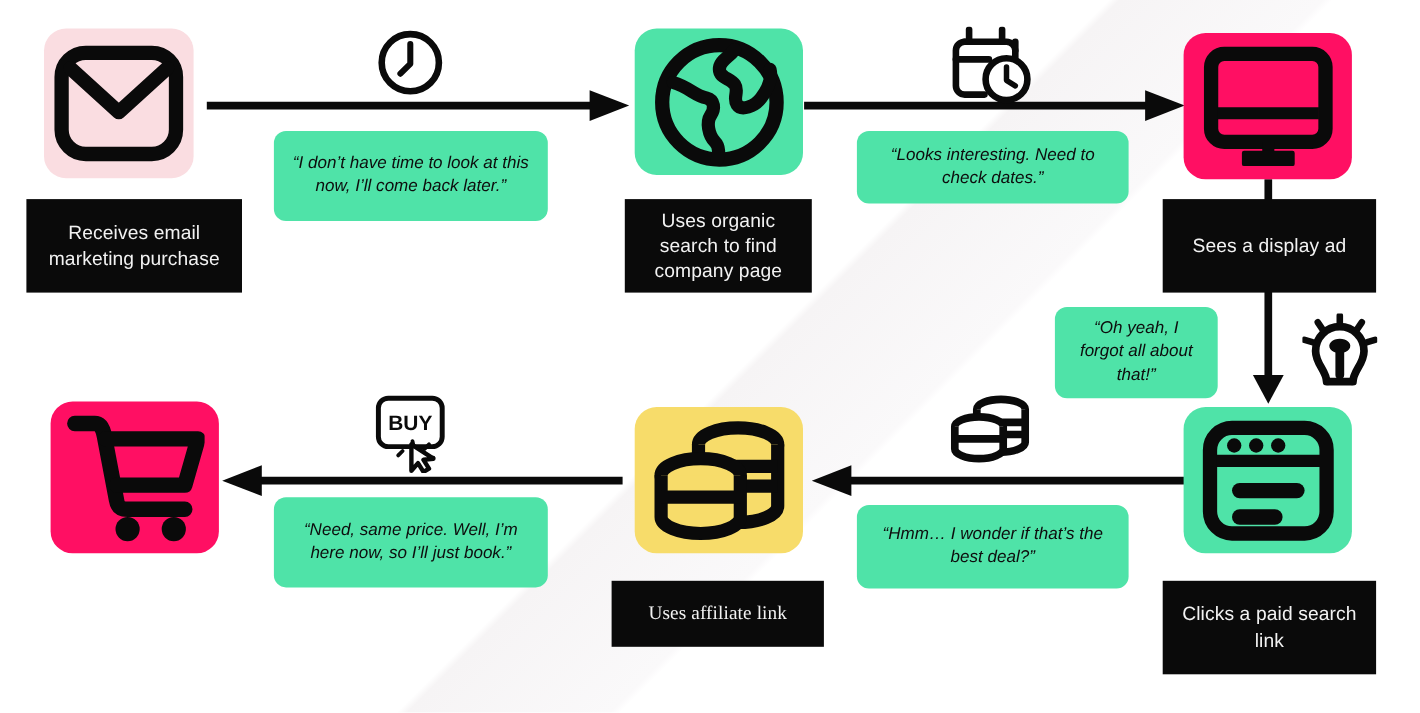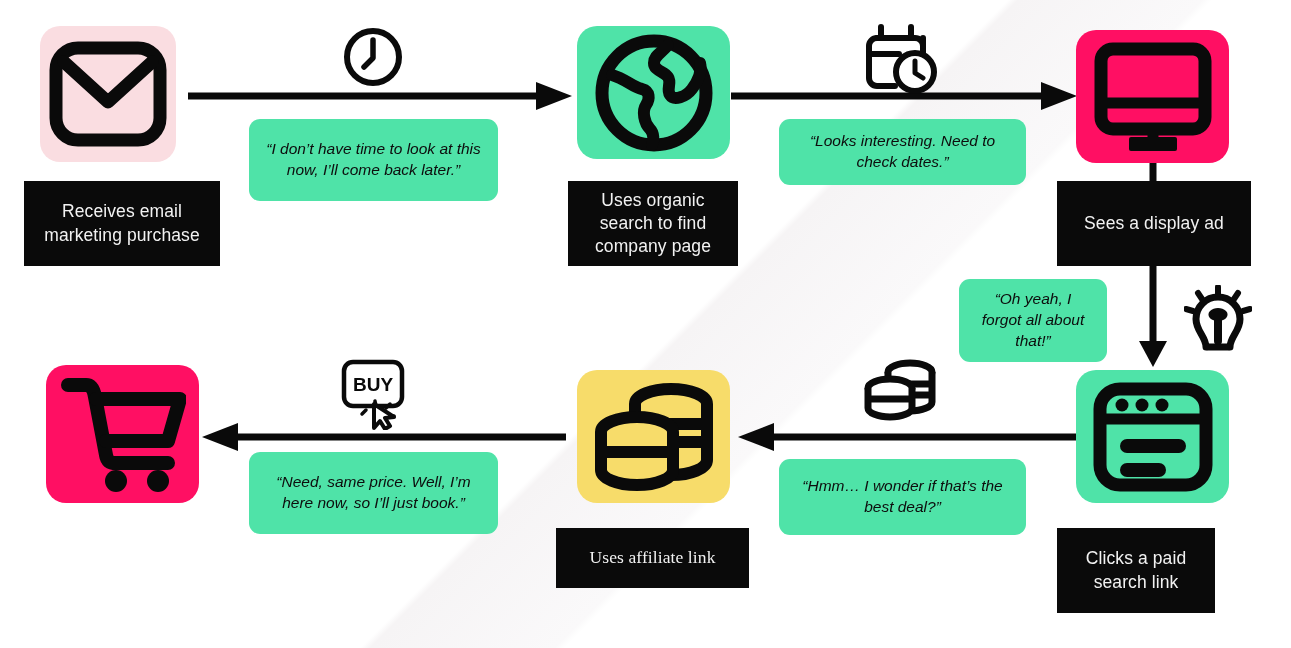--- a/index.html
+++ b/index.html
@@ -206,21 +206,21 @@
         <rect x="8" y="8" width="106" height="96" rx="20" ry="20" fill="none" stroke="#0a0a0a" stroke-width="13"></rect>
         <line x1="14" y1="38" x2="108" y2="38" stroke="#0a0a0a" stroke-width="11"></line>
         <circle cx="30" cy="24" r="6.5" fill="#0a0a0a"></circle>
         <circle cx="50" cy="24" r="6.5" fill="#0a0a0a"></circle>
         <circle cx="70" cy="24" r="6.5" fill="#0a0a0a"></circle>
         <rect x="28" y="58" width="66" height="14" rx="7" fill="#0a0a0a"></rect>
         <rect x="28" y="82" width="46" height="14" rx="7" fill="#0a0a0a"></rect>
       </svg>
     </span>
   </div>
-  <div class="label" style="left:1057px; top:528px; width:158px; height:85px;">Clicks a paid search link</div>
+  <div class="label" style="left:1057px; top:528px; width:194px; height:85px;">Clicks a paid search link</div>
 
   <div class="midicon" style="left:864px; top:358px;">
     <svg width="72" height="66" viewBox="0 0 72 66">
       <g stroke="#0a0a0a" stroke-width="7" fill="#ffffff">
         <ellipse cx="46" cy="14" rx="22" ry="9"></ellipse>
         <path d="M24 14 L24 44 A22 9 0 0 0 68 44 L68 14"></path>
         <line x1="24" y1="26" x2="68" y2="26"></line>
         <line x1="24" y1="37" x2="68" y2="37"></line>
       </g>
       <g stroke="#0a0a0a" stroke-width="7" fill="#ffffff">

